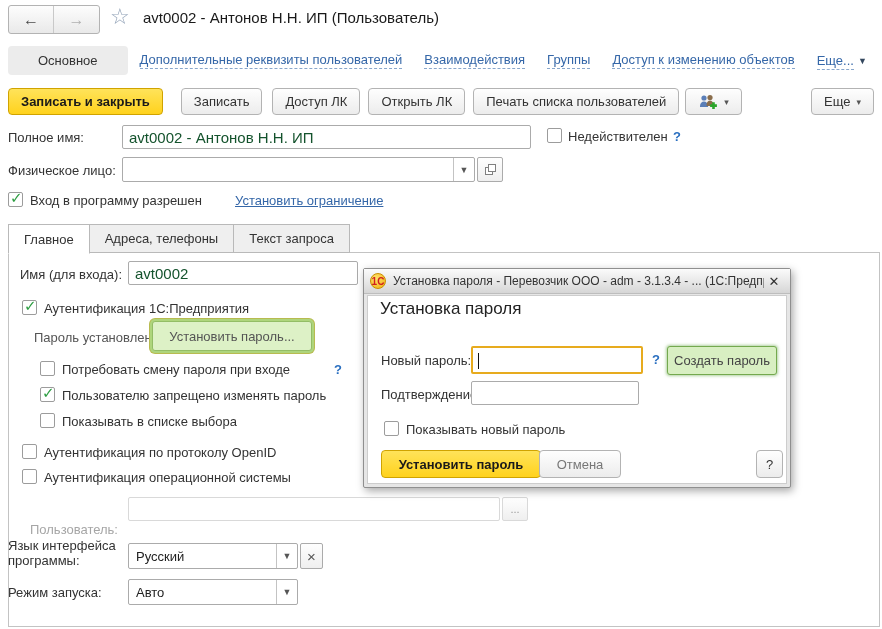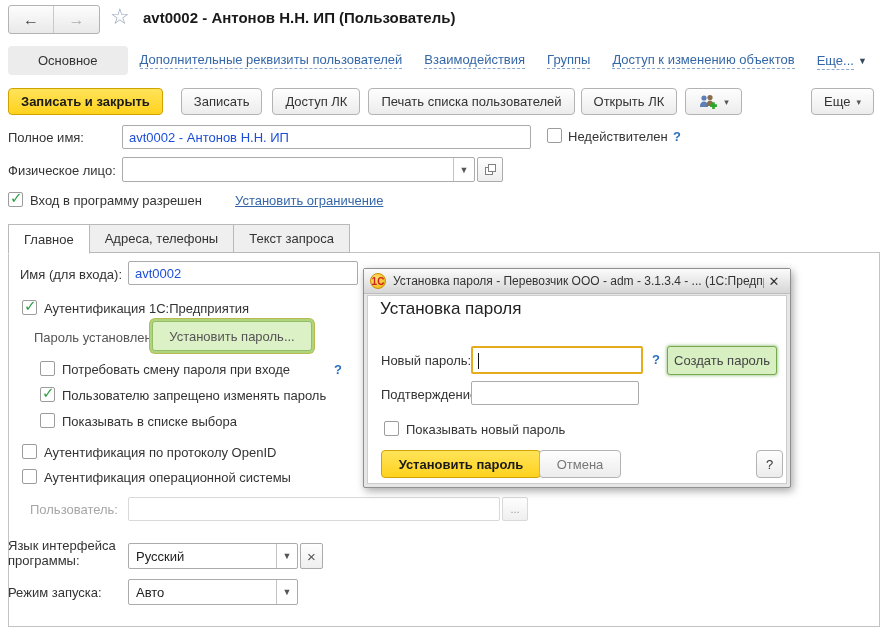--- a/index.html
+++ b/index.html
@@ -6,41 +6,41 @@
   html,body { background:#fff; }
   body { font-family:"Liberation Sans","DejaVu Sans",sans-serif; font-size:13px; color:#333; }
   #app { position:relative; width:882px; height:629px; background:#fff; overflow:hidden; }
 
   
   .navbtns { position:absolute; left:8px; top:5px; display:flex; border:1px solid #b3b3b3; border-radius:3px; overflow:hidden; background:linear-gradient(#fdfdfd,#e9e9e9); }
   .navbtns .nb { width:45px; height:27px; display:flex; align-items:center; justify-content:center; font-size:16px; cursor:pointer; }
   .navbtns .nb:first-child { border-right:1px solid #c9c9c9; color:#4a4a4a; }
   .navbtns .nb:last-child { color:#b0b0b0; }
   .star { position:absolute; left:110px; top:4px; font-size:22px; color:#93a3b8; cursor:pointer; }
-  .title { position:absolute; left:143px; top:9px; font-size:15px; font-weight:bold; color:#1a1a1a; white-space:nowrap; }
+  .title { position:absolute; left:143px; top:9px; font-size:15px; font-weight:normal; color:#1a1a1a; white-space:nowrap; }
 
   
   .navrow { position:absolute; left:8px; top:46px; display:flex; align-items:center; }
   .nav-active { background:#ececec; border-radius:4px; padding:7px 30px; color:#333; cursor:default; margin-right:12px; }
   .navlink { color:#3567a8; border-bottom:1px dashed #89a7cc; padding-bottom:1px; margin-right:22px; cursor:pointer; white-space:nowrap; }
   .nav-more { color:#3567a8; cursor:pointer; white-space:nowrap; }
   .nav-more .cap { border-bottom:1px dashed #89a7cc; padding-bottom:1px; }
   .tri { display:inline-block; font-size:9px; color:#33475e; margin-left:4px; vertical-align:1px; }
 
   
   .toolbar { position:absolute; left:8px; top:88px; width:866px; display:flex; align-items:center; }
   .btn { height:27px; display:inline-flex; align-items:center; justify-content:center; padding:0 12px; background:linear-gradient(#fefefe,#ececec); border:1px solid #b3b3b3; border-radius:4px; color:#333; cursor:pointer; white-space:nowrap; }
   .btn-yellow { background:linear-gradient(#ffe35a,#ffd21d); border:1px solid #d0a300; font-weight:bold; color:#1a1a1a; }
   .mr18{margin-right:18px}.mr10{margin-right:10px}.mr8{margin-right:8px}.mr6{margin-right:6px}
   .ml-auto{margin-left:auto}
   .ddcaret { font-size:9px; color:#555; margin-left:6px; }
 
   
   .lbl { position:absolute; white-space:nowrap; color:#333; }
-  .inp { position:absolute; border:1px solid #ababab; border-radius:2px; background:#fff; height:24px; padding:0 6px; font-family:inherit; font-size:13px; color:#1d4ed8; }
+  .inp { position:absolute; border:1px solid #ababab; border-radius:2px; background:#fff; height:24px; padding:0 6px; font-family:inherit; font-size:15px; color:#14532d; }
   .help { color:#2a6fc0; font-weight:bold; cursor:pointer; }
   .cb { position:absolute; width:15px; height:15px; border:1px solid #9c9c9c; border-radius:2px; background:#fff; cursor:pointer; }
   .cb .mark { position:absolute; left:1px; top:-4px; font-size:15px; font-weight:bold; color:#2e9e43; }
   .link-solid { color:#3567a8; text-decoration:underline; cursor:pointer; }
   .combo { position:absolute; border:1px solid #ababab; border-radius:2px; background:#fff; display:flex; align-items:center; }
   .combo .val { flex:1; padding:0 7px; color:#222; }
   .combo .seg { width:21px; align-self:stretch; border-left:1px solid #c3c3c3; display:flex; align-items:center; justify-content:center; font-size:9px; color:#555; cursor:pointer; }
   .sqbtn { position:absolute; border:1px solid #ababab; border-radius:2px; background:linear-gradient(#fefefe,#efefef); display:flex; align-items:center; justify-content:center; cursor:pointer; color:#555; }
 
   
@@ -86,22 +86,22 @@
     <div class="navlink">Взаимодействия</div>
     <div class="navlink">Группы</div>
     <div class="navlink">Доступ к изменению объектов</div>
     <div class="nav-more"><span class="cap">Еще...</span><span class="tri">▼</span></div>
   </div>
 
   <div class="toolbar">
     <div class="btn btn-yellow mr18">Записать и закрыть</div>
     <div class="btn mr10">Записать</div>
     <div class="btn mr8">Доступ ЛК</div>
+    <div class="btn mr8">Открыть ЛК</div>
     <div class="btn mr6">Печать списка пользователей</div>
-    <div class="btn mr8">Открыть ЛК</div>
     <div class="btn">
       <span style="display:inline-flex;">
         <svg width="20" height="16" viewBox="0 0 20 16">
           <circle cx="6" cy="4" r="2.6" fill="#5b7fb8"></circle>
           <path d="M2 12c0-3 2-4.5 4-4.5s4 1.5 4 4.5v1H2z" fill="#5b7fb8"></path>
           <circle cx="12" cy="3.5" r="2.6" fill="#8a6d4b"></circle>
           <path d="M8.5 11c0-3 1.8-4.5 3.5-4.5s3.5 1.5 3.5 4.5v1H8.5z" fill="#8a6d4b"></path>
           <path d="M14.2 8.2h2.6v2.1h2.1v2.6h-2.1V15h-2.6v-2.1h-2.1v-2.6h2.1z" fill="#2ba52b"></path>
         </svg>
       </span>
@@ -168,21 +168,21 @@
 
   <div class="cb" style="left:40px; top:413px; z-index:2;"></div>
   <div class="lbl" style="left:62px; top:414px; z-index:2;">Показывать в списке выбора</div>
 
   <div class="cb" style="left:22px; top:444px; z-index:2;"></div>
   <div class="lbl" style="left:44px; top:445px; z-index:2;">Аутентификация по протоколу OpenID</div>
 
   <div class="cb" style="left:22px; top:469px; z-index:2;"></div>
   <div class="lbl" style="left:44px; top:470px; z-index:2;">Аутентификация операционной системы</div>
 
-  <div class="lbl lbl-dim" style="left:30px; top:502px; z-index:2;">Пользователь:</div>
+  <div class="lbl lbl-dim" style="left:30px; top:522px; z-index:2;">Пользователь:</div>
   <input class="inp inp-dim" style="left: 128px; top: 497px; width: 372px; z-index: 2;" value="">
   <div class="sqbtn" style="left:502px; top:497px; width:26px; height:24px; color:#999; border-color:#d9d9d9; font-size:11px; z-index:2;">...</div>
 
   <div class="lbl" style="left:8px; top:538px; z-index:2;"><span>Язык интерфейса</span><br><span>программы:</span></div>
   <div class="combo" style="left:128px; top:543px; width:170px; height:26px; z-index:2;">
     <div class="val">Русский</div>
     <div class="seg">▼</div>
   </div>
   <div class="sqbtn" style="left:300px; top:543px; width:23px; height:26px; font-size:15px; z-index:2;">×</div>
 

